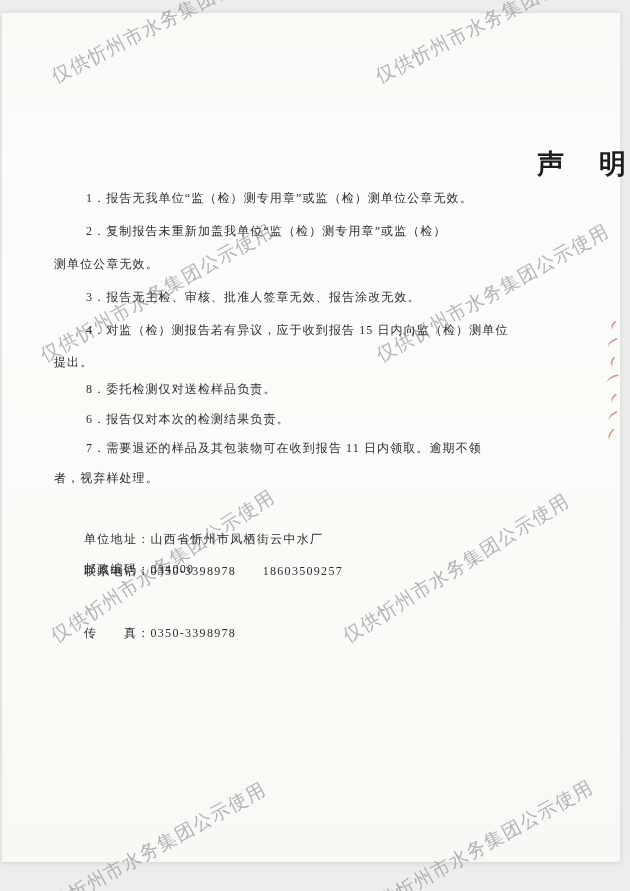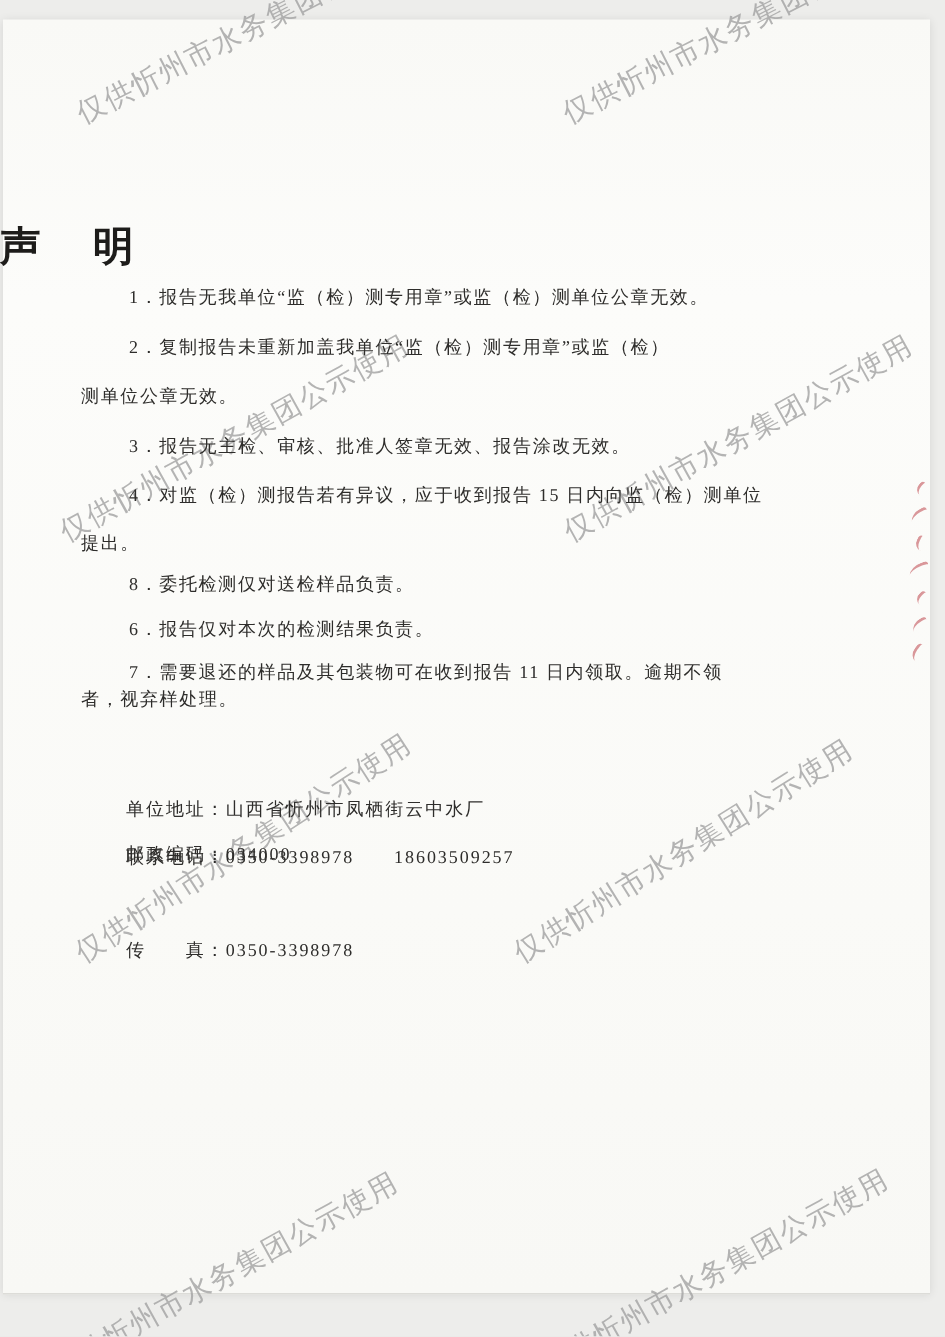--- a/index.html
+++ b/index.html
@@ -27,34 +27,34 @@
   .wm2{left:377px;top:66px;transform:rotate(-27deg);}
   .wm3{left:42px;top:345px;}
   .wm4{left:378px;top:345px;}
   .wm5{left:53px;top:626px;transform:rotate(-33deg);}
   .wm6{left:345px;top:626px;transform:rotate(-32deg);}
   .wm7{left:35px;top:903px;}
   .wm8{left:362px;top:901px;}
   
   .title{
     position:absolute;top:146px;left:0;width:100%;margin:0;
-    text-align:left;
+    text-align:right;
     font-family:"Liberation Sans", sans-serif;
     font-size:27px;font-weight:bold;letter-spacing:4px;color:#1d1c1a;
   }
   .line{
     position:absolute;white-space:nowrap;
     font-size:12px;letter-spacing:1.1px;color:#2e2d2b;
   }
   .num{left:86px;}
   .cont{left:54px;}
   .contact{left:84px;letter-spacing:1.3px;}
   .l1{top:190px;} .l2{top:223px;} .l3{top:256px;} .l4{top:289px;}
   .l5{top:322px;} .l6{top:354px;} .l7{top:381px;} .l8{top:411px;}
-  .l9{top:440px;} .l10{top:458px;}
+  .l9{top:440px;} .l10{top:470px;}
   .c1{top:531px;} .c2{top:561px;} .c3{top:563px;} .c4{top:625px;}
   
   .seal{
     position:absolute;left:605px;top:322px;width:20px;height:118px;
     display:flex;flex-direction:column;justify-content:space-between;
     opacity:.6;filter:blur(.3px);pointer-events:none;
   }
   .seal i{
     display:block;height:7px;
     border-top:2.5px solid var(--seal-color,#c4565c);

